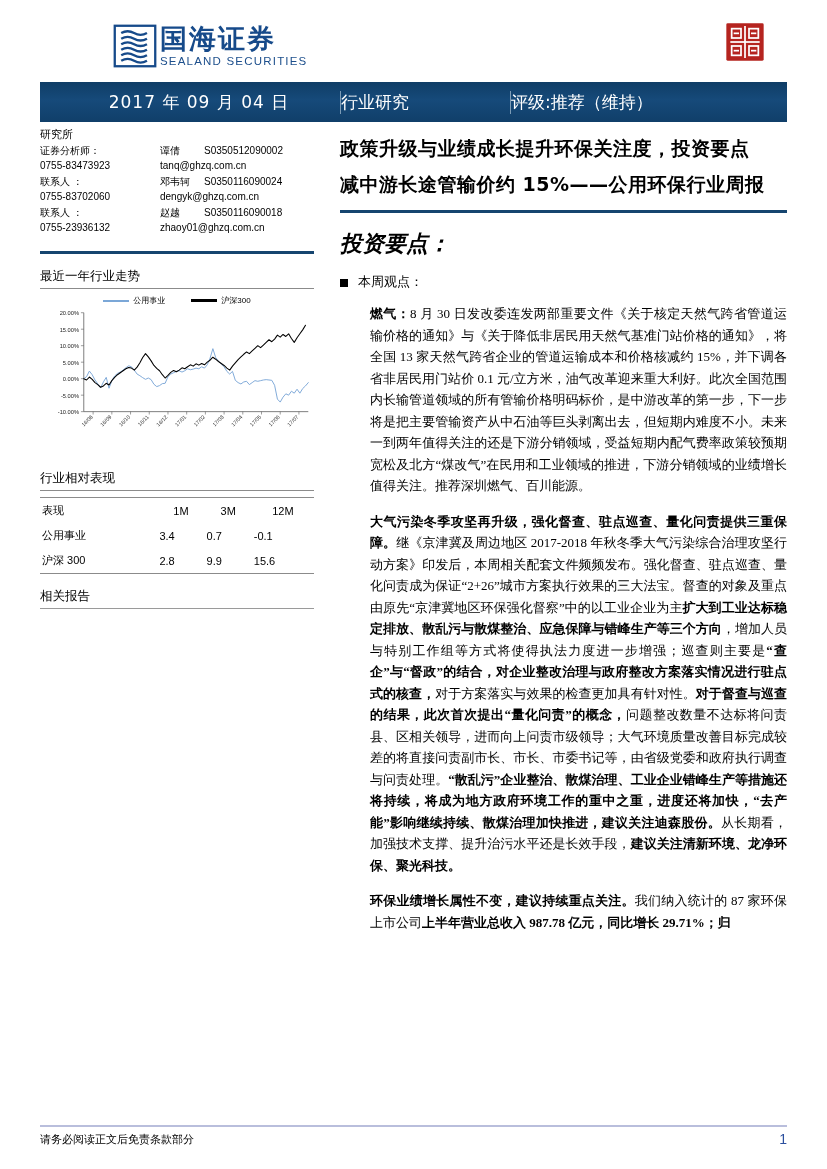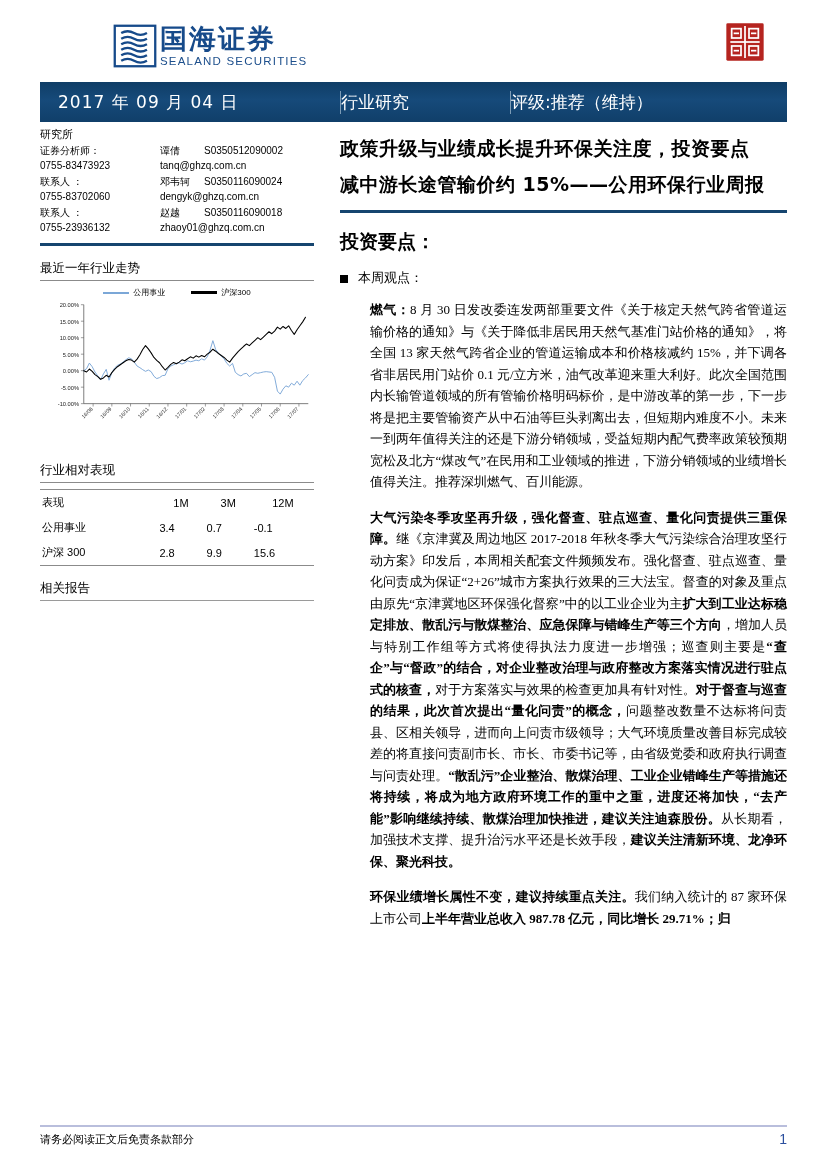--- a/index.html
+++ b/index.html
@@ -25,31 +25,31 @@
   .seal { position: absolute; right: 22px; top: 22px; width: 40px; height: 40px; }
 
   
   .header-bar {
     height: 40px; background: #13436f; color: #fff;
     display: flex; align-items: center;
     margin-top: 4px;
     background: linear-gradient(180deg,#0f3d66 0%, #164a7a 45%, #103f69 100%);
   }
   .header-cell { font-size: 17px; font-family: "DejaVu Sans", sans-serif; }
-  .hc-date { flex: 0 0 300px; padding-left: 18px; text-align: left; letter-spacing: 1px; }
+  .hc-date { flex: 0 0 300px; padding-left: 18px; text-align: center; letter-spacing: 1px; }
   .hc-mid  { flex: 1; border-left: 1px solid #7d9cb6; border-right: 1px solid #7d9cb6; }
   .hc-right{ flex: 0 0 276px; }
 
   
   .cols { display: flex; margin-top: 0; }
   .left-col  { width: 288px; flex: 0 0 288px; padding-right: 14px; }
   .right-col { flex: 1; padding-left: 12px; }
 
   
-  .analyst-box { border-bottom: 3px solid #16456f; padding: 5px 0 7px 0; }
+  .analyst-box { border-bottom: 3px solid #16456f; padding: 5px 0 15px 0; }
   .an-line { display: flex; font-size: 10px; line-height: 15.5px;
              font-family: "Liberation Sans", sans-serif; color: #000; }
   .an-label { width: 120px; flex: 0 0 120px; white-space: nowrap; }
   .an-value { flex: 1; white-space: nowrap; }
   .an-name { display: inline-block; min-width: 44px; }
   .an-solo { font-size: 11px; line-height: 15.5px; font-family: "Liberation Sans", sans-serif; }
 
   
   .sec-title { font-size: 12.5px; margin: 14px 0 3px 0; font-family: "Liberation Serif", serif; }
   .sec-rule { height: 1.5px; background: #8b8b8b; margin-bottom: 6px; }
@@ -68,22 +68,22 @@
                font-family: "Liberation Sans", sans-serif; }
   table.perf th, table.perf td { padding: 5px 2px; font-weight: normal; }
   table.perf th:first-child, table.perf td:first-child { text-align: left; padding-left: 2px; }
   table.perf thead th { border-bottom: 0; }
   .perf-wrap { border-top: 1.5px solid #8b8b8b; border-bottom: 1.5px solid #8b8b8b; }
 
   
   .doc-title { font-size: 19px; font-weight: bold; line-height: 36px; letter-spacing: 0.5px;
                font-family: "DejaVu Sans", sans-serif; padding-top: 8px; }
   .title-rule { height: 3px; background: #16456f; margin-top: 8px; }
-  .points-heading { font-size: 19px; font-weight: bold; margin: 16px 0 14px 0;
-                    font-family: "DejaVu Sans", sans-serif; }
+  .points-heading { font-size: 22px; font-weight: bold; margin: 16px 0 14px 0;
+                    font-family: "DejaVu Sans", sans-serif; font-style: italic; }
   .bullet-row { display: flex; align-items: flex-start; gap: 10px; margin: 14px 0 12px 0; }
   .bullet-sq { width: 8px; height: 8px; background: #000; margin-top: 6px; flex: 0 0 8px; }
   .bullet-txt { font-size: 13px; }
   .body-p { font-size: 13px; line-height: 21.5px; text-align: justify;
             margin: 0 0 14px 0; padding-left: 30px; }
   .body-p b { font-weight: bold; }
 
   
   .footer { position: absolute; left: 40px; right: 40px; bottom: 22px; }
   .footer-rule { height: 2px; background: #b9bedc; }

